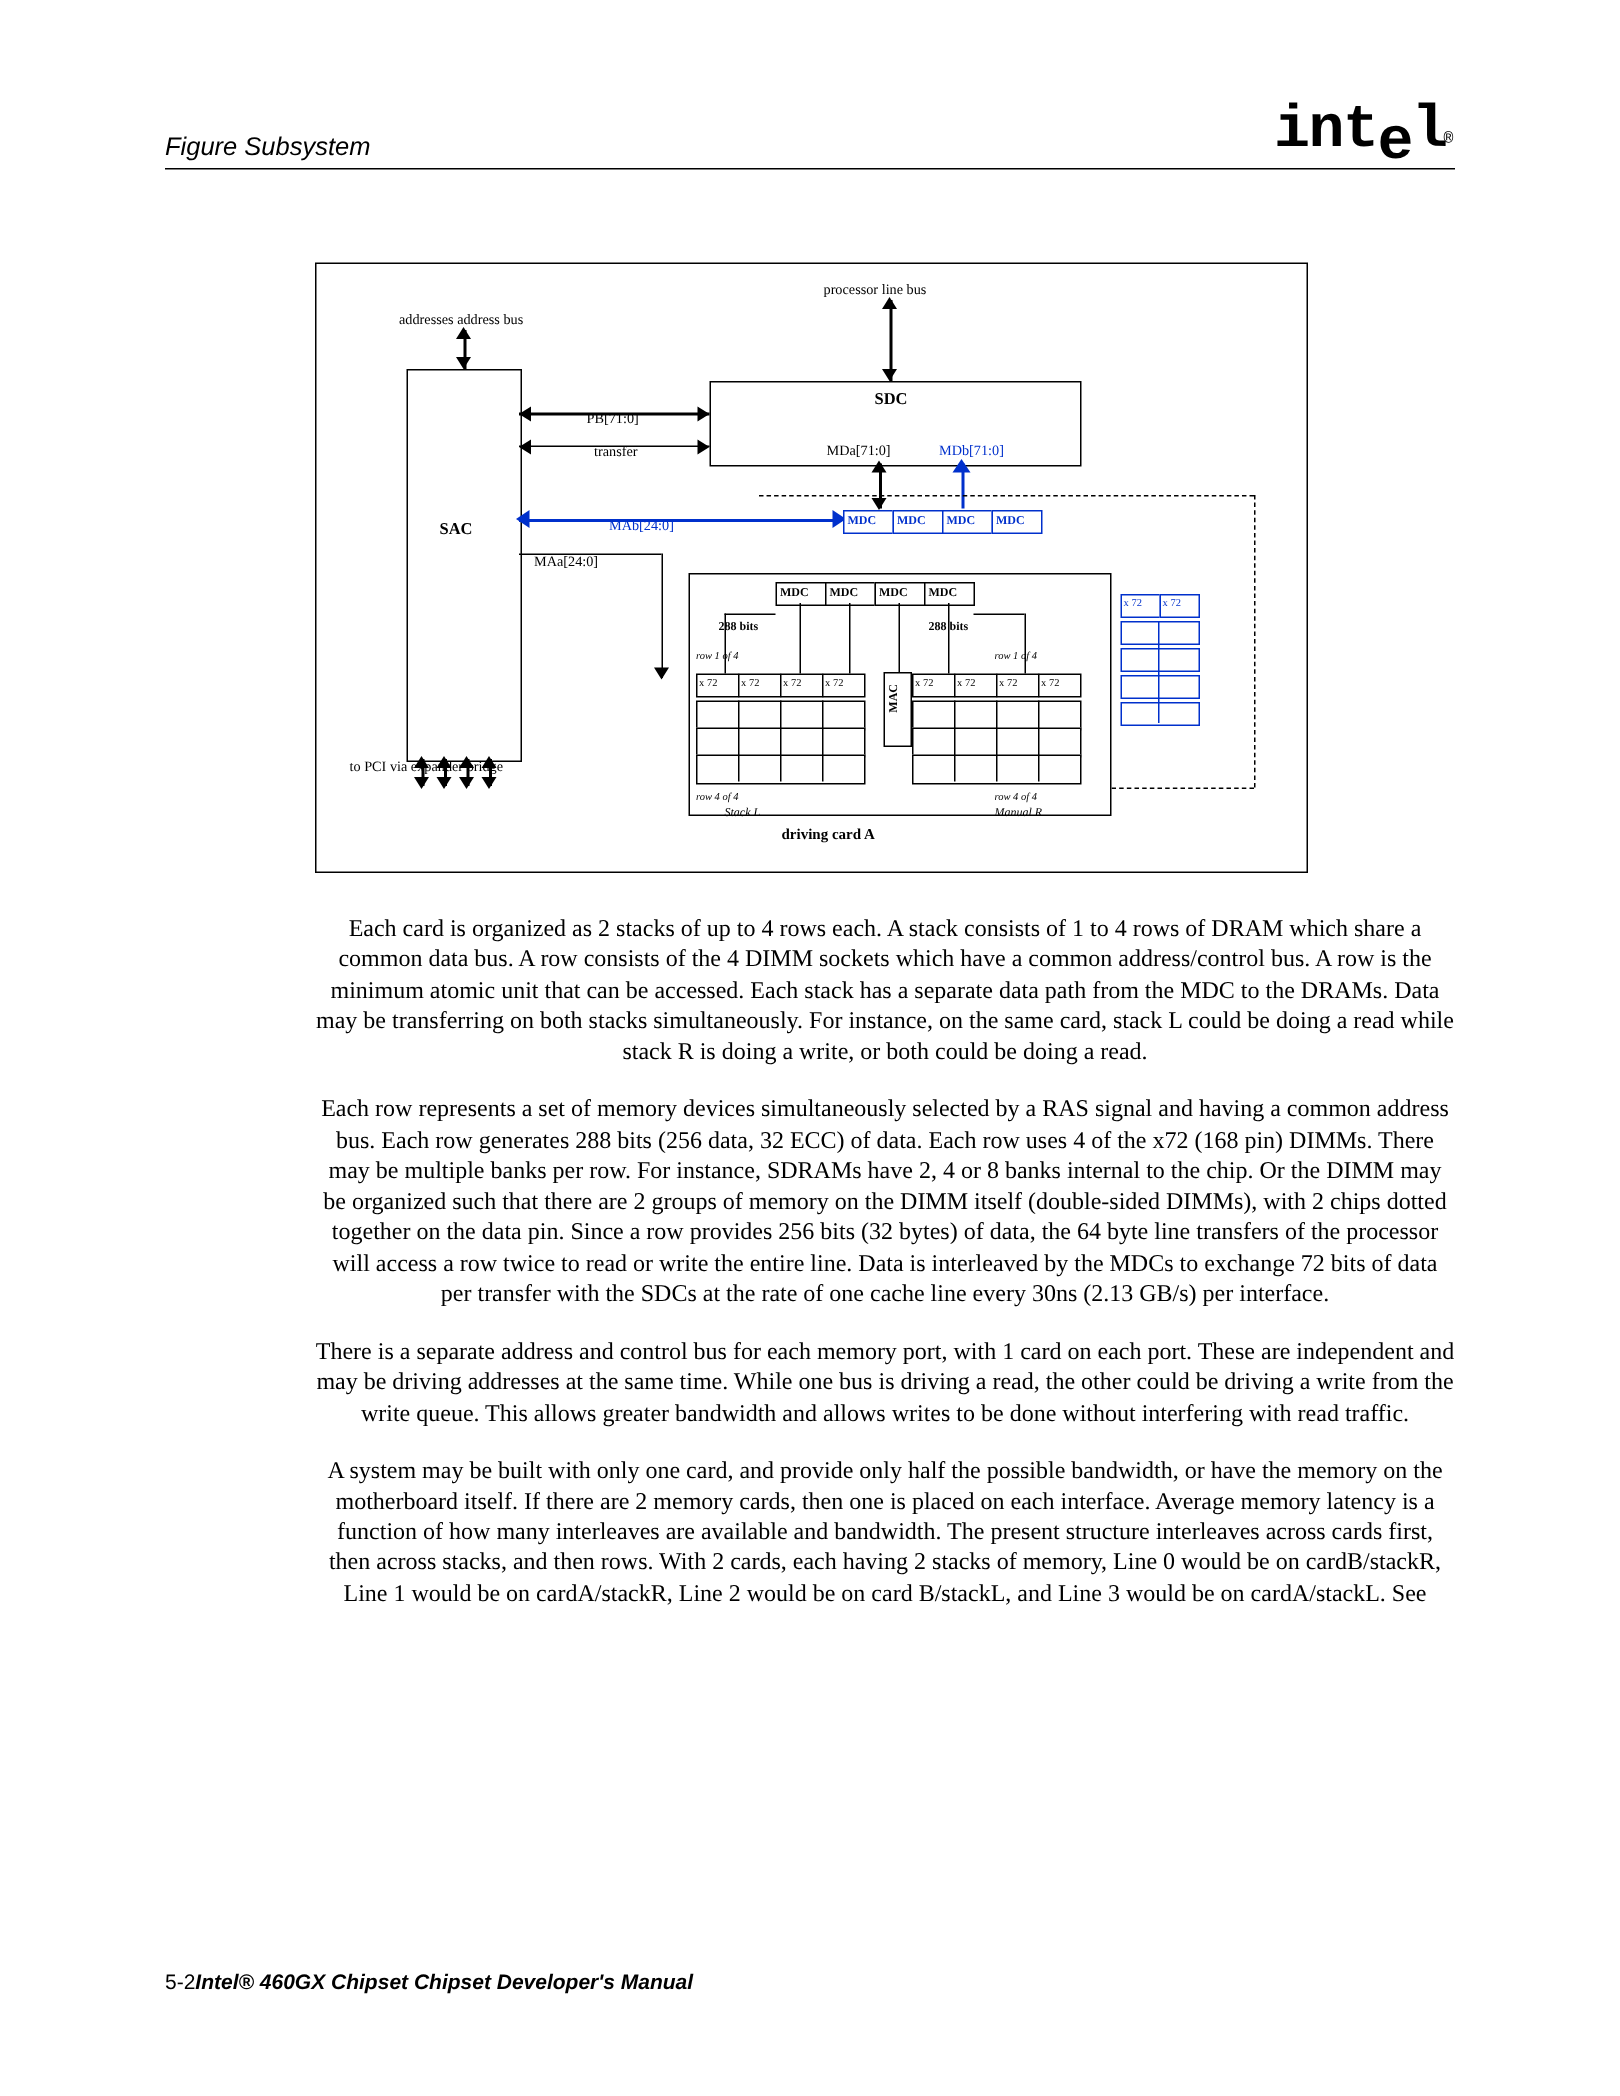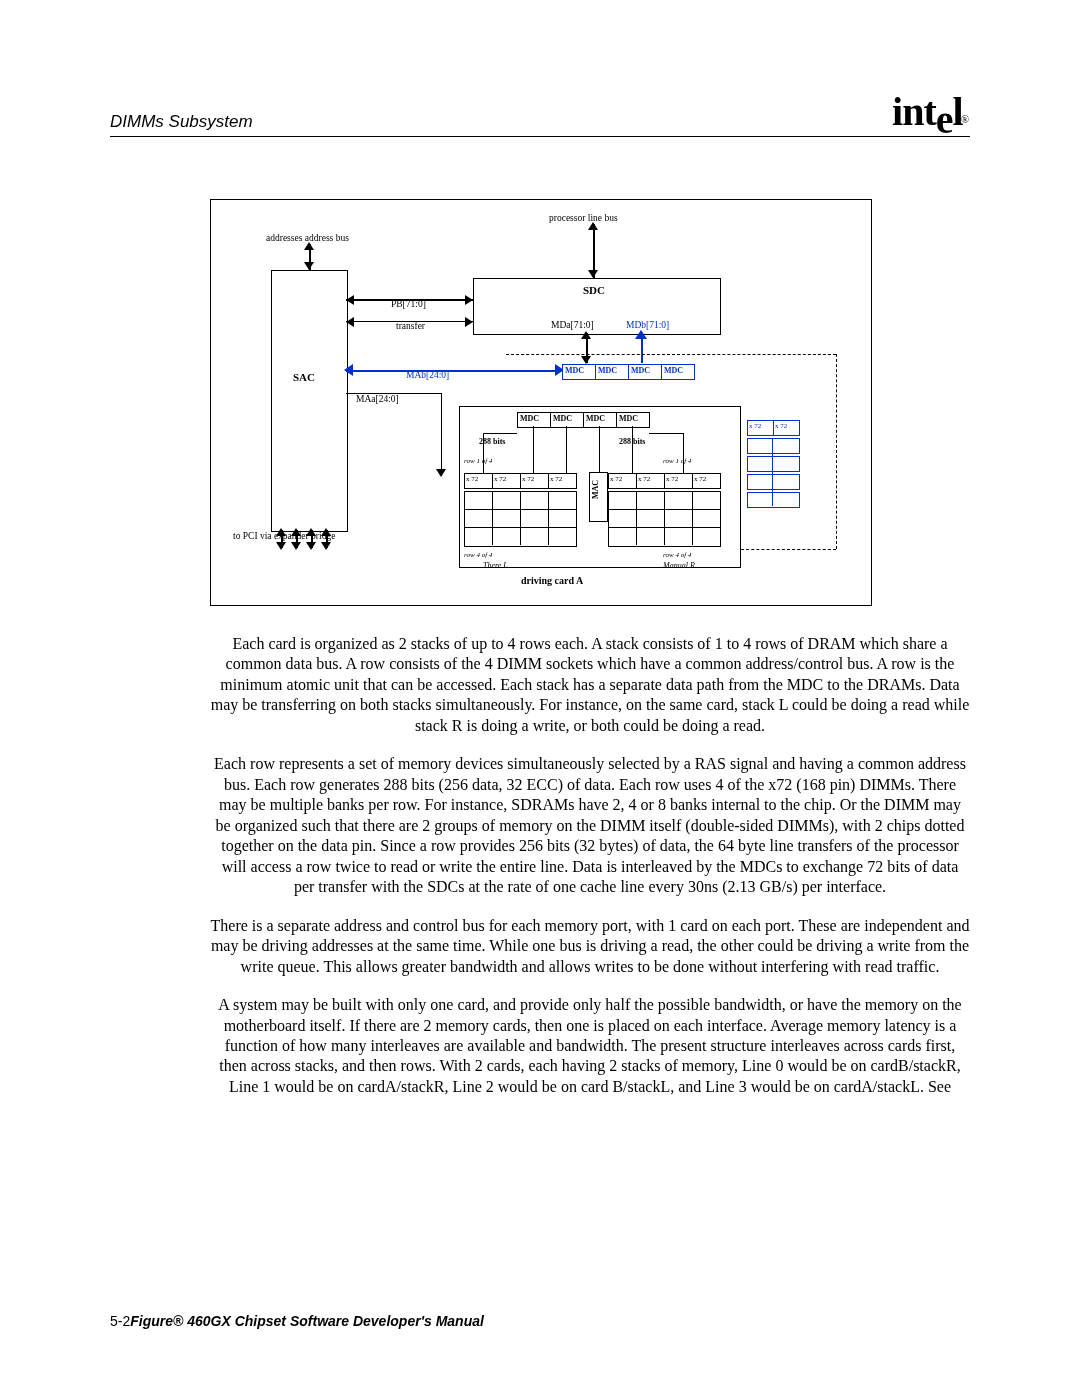--- a/index.html
+++ b/index.html
@@ -26,27 +26,26 @@
     border-bottom: 1px solid #000;
     padding-bottom: 4px;
     margin-bottom: 62px;
   }
   .header-title {
     font-style: italic;
     font-family: Arial, Helvetica, sans-serif;
     font-size: 17px;
   }
   .logo {
-    font-family: Liberation Serif, serif;
+    font-family: Liberation Mono, monospace;
     font-weight: 700;
     font-size: 40px;
     letter-spacing: -1px;
     position: relative;
     line-height: 1;
-    margin-top: 24px;
   }
   .logo .drop {
     position: relative;
     top: 8px;
     display: inline-block;
   }
   .logo sub {
     font-size: 11px;
     vertical-align: baseline;
     position: relative;
@@ -112,21 +111,21 @@
   .btri-r { width:0;height:0;border-top:6px solid transparent;border-bottom:6px solid transparent;border-left:9px solid #0030cc;position:absolute;}
   .bline-h{position:absolute;height:2px;background:#0030cc;}
   .bline-v{position:absolute;width:2px;background:#0030cc;}
 </style>
 </head>
 <body>
 
 <div class="page">
 
   <div class="header">
-    <div class="header-title">DIMMs Subsystem</div>
+    <div class="header-title">Figure Subsystem</div>
     <div class="logo">
       <span>int</span><span class="drop">e</span><span>l</span><sub>®</sub>
     </div>
   </div>
 
 
   <div class="figure-box">
 
     <div class="abs" style="left:55px;top:34px;">addresses address bus</div>
     <div class="abs" style="left:338px;top:14px;">processor line bus</div>
@@ -251,21 +250,21 @@
     <div class="abs blue" style="left:538px;top:223px;font-size:7px;">x 72</div>
     <div class="abs blue" style="left:564px;top:223px;font-size:7px;">x 72</div>
     <div class="rect" style="left:536px;top:238px;width:51px;height:14px;border-color:#0030cc;"></div>
     <div class="rect" style="left:536px;top:256px;width:51px;height:14px;border-color:#0030cc;"></div>
     <div class="rect" style="left:536px;top:274px;width:51px;height:14px;border-color:#0030cc;"></div>
     <div class="rect" style="left:536px;top:292px;width:51px;height:14px;border-color:#0030cc;"></div>
     <div class="bline-v" style="left:561px;top:238px;height:68px;width:1px;"></div>
 
     <div class="abs" style="left:253px;top:352px;font-size:7px;font-style:italic;">row 4 of 4</div>
     <div class="abs" style="left:452px;top:352px;font-size:7px;font-style:italic;">row 4 of 4</div>
-    <div class="abs" style="left:272px;top:362px;font-size:8px;font-style:italic;">There L</div>
+    <div class="abs" style="left:272px;top:362px;font-size:8px;font-style:italic;">Stack L</div>
     <div class="abs" style="left:452px;top:362px;font-size:8px;font-style:italic;">Manual R</div>
 
     <div class="abs bold" style="left:310px;top:376px;font-size:10px;">driving card A</div>
 
     <div class="line-v" style="left:70px;top:330px;width:2px;height:18px;"></div>
     <div class="line-v" style="left:85px;top:330px;width:2px;height:18px;"></div>
     <div class="line-v" style="left:100px;top:330px;width:2px;height:18px;"></div>
     <div class="line-v" style="left:115px;top:330px;width:2px;height:18px;"></div>
     <div class="tri-u" style="left:65px;top:328px;"></div>
     <div class="tri-d" style="left:65px;top:342px;"></div>
@@ -280,16 +279,16 @@
 
   <div class="body-text">
     <p>Each card is organized as 2 stacks of up to 4 rows each. A stack consists of 1 to 4 rows of DRAM which share a common data bus. A row consists of the 4 DIMM sockets which have a common address/control bus. A row is the minimum atomic unit that can be accessed. Each stack has a separate data path from the MDC to the DRAMs. Data may be transferring on both stacks simultaneously.   For instance, on the same card, stack L could be doing a read while stack R is doing a write, or both could be doing a read.</p>
     <p>Each row represents a set of memory devices simultaneously selected by a RAS signal and having a common address bus. Each row generates 288 bits (256 data, 32 ECC) of data. Each row uses 4 of the x72 (168 pin) DIMMs. There may be multiple banks per row. For instance, SDRAMs have 2, 4 or 8 banks internal to the chip. Or the DIMM may be organized such that there are 2 groups of memory on the DIMM itself (double-sided DIMMs), with 2 chips dotted together on the data pin. Since a row provides 256 bits (32 bytes) of data, the 64 byte line transfers of the processor will access a row twice to read or write the entire line. Data is interleaved by the MDCs to exchange 72 bits of data per transfer with the SDCs at the rate of one cache line every 30ns (2.13 GB/s) per interface.</p>
     <p>There is a separate address and control bus for each memory port, with 1 card on each port. These are independent and may be driving addresses at the same time. While one bus is driving a read, the other could be driving a write from the write queue. This allows greater bandwidth and allows writes to be done without interfering with read traffic.</p>
     <p>A system may be built with only one card, and provide only half the possible bandwidth, or have the memory on the motherboard itself. If there are 2 memory cards, then one is placed on each interface. Average memory latency is a function of how many interleaves are available and bandwidth. The present structure interleaves across cards first, then across stacks, and then rows. With 2 cards, each having 2 stacks of memory, Line 0 would be on cardB/stackR, Line 1 would be on cardA/stackR, Line 2 would be on card B/stackL, and Line 3 would be on cardA/stackL. See</p>
   </div>
 
   <div class="footer">
     <div>5-2</div>
-    <div class="footer-right">Figure® 460GX Chipset Software Developer's Manual</div>
+    <div class="footer-right">Intel® 460GX Chipset Chipset Developer's Manual</div>
   </div>
 
 </div>
 
 </body></html>

